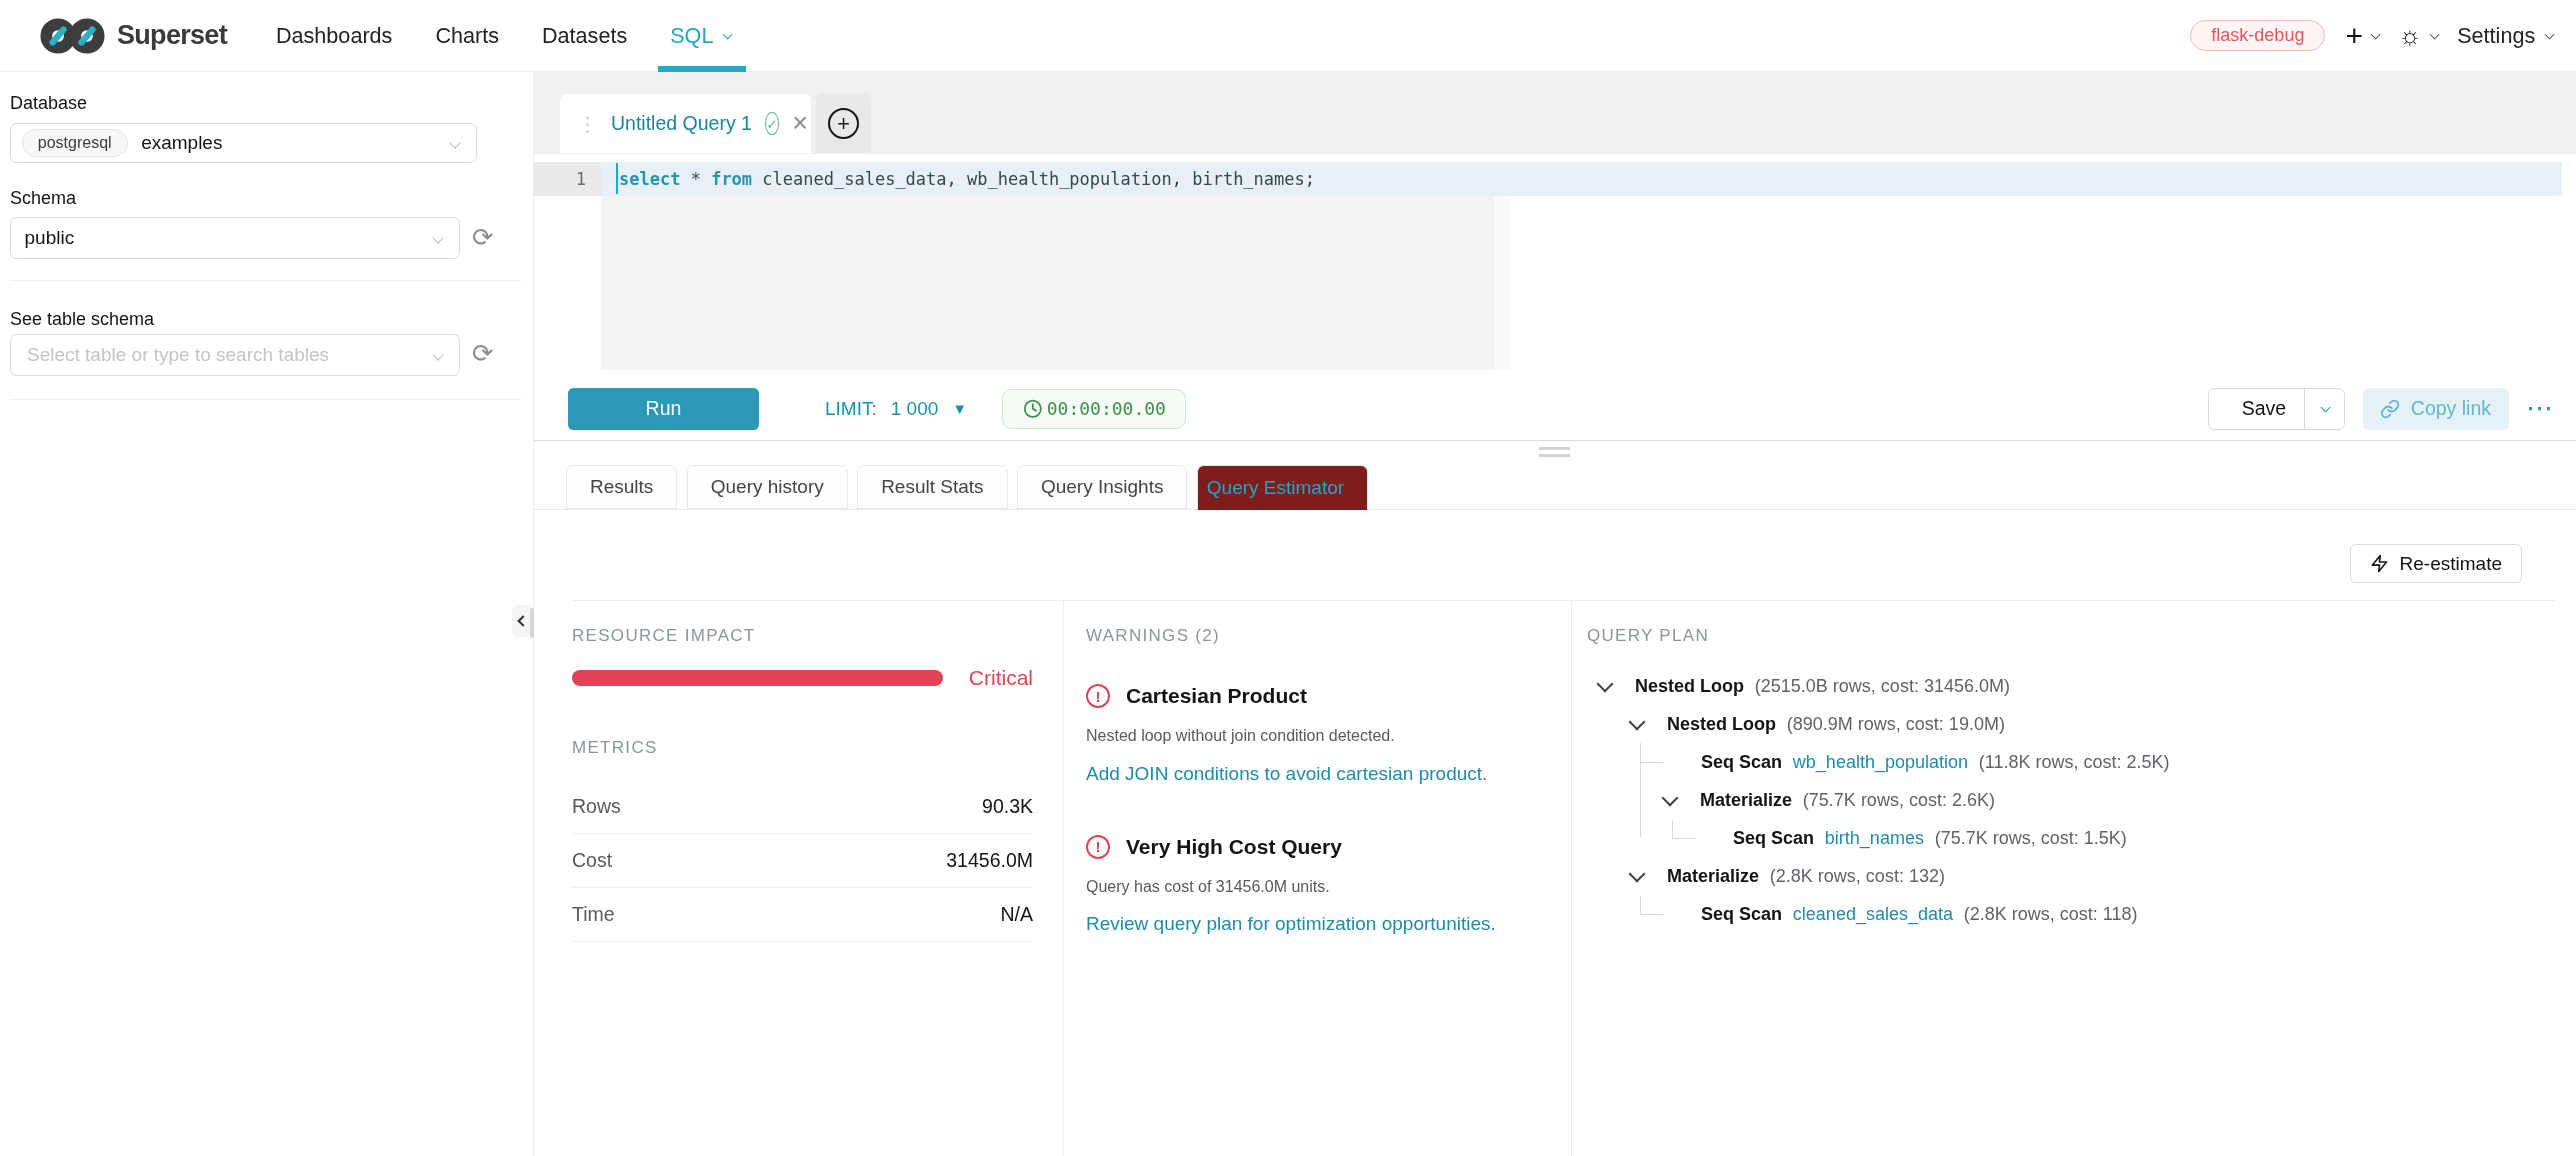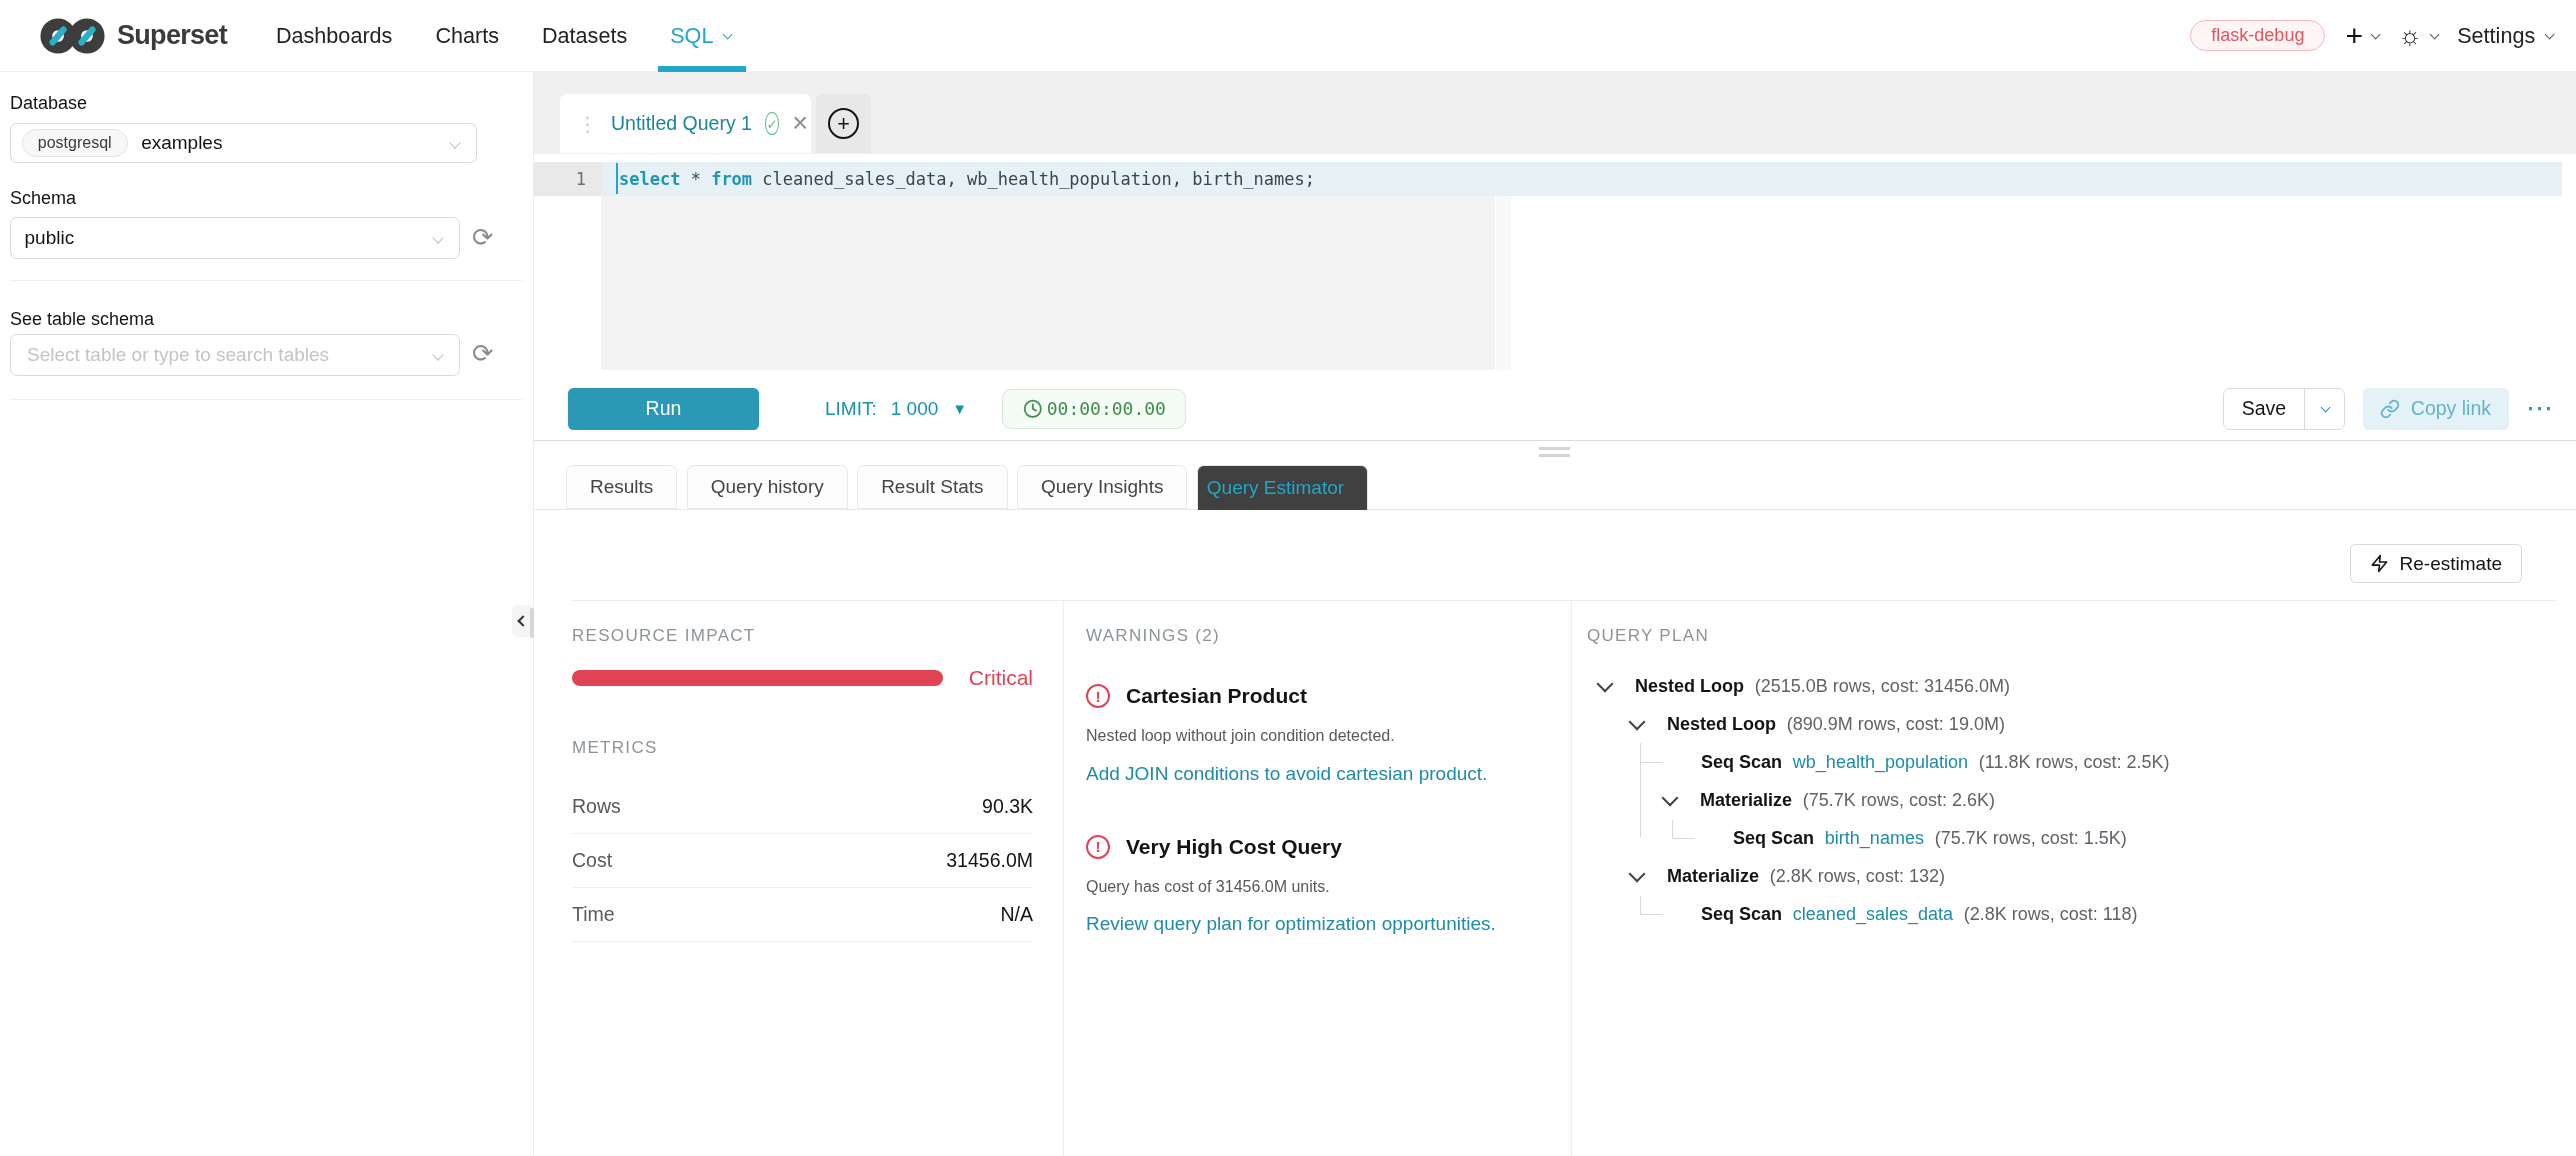--- a/index.html
+++ b/index.html
@@ -79,38 +79,38 @@
   
   .toolbar { position:absolute; left:0; top:305px; width:2042px; height:63px; display:flex; align-items:center; }
   .run-btn { margin-left:34px; width:191px; height:42px; background:#2b99b5; color:#fff; font-size:19.5px;
     border:none; border-radius:5.4px; display:flex; align-items:center; justify-content:center; cursor:pointer; }
   .limit { margin-left:66px; display:flex; align-items:center; gap:14px; color:#1793ad; font-size:19px; cursor:pointer; }
   .limit-caret { font-size:15px; color:#1793ad; }
   .timer { margin-left:35px; height:40px; padding:0 19px; border:1.3px solid #cfe9d6; background:#f5fbf5;
     border-radius:9.4px; display:flex; align-items:center; gap:3px; color:#3e8e4d;
     font-family:"DejaVu Sans Mono",monospace; font-size:18px; }
   .toolbar-right { margin-left:auto; margin-right:23px; display:flex; align-items:center; gap:17.5px; }
-  .save-btn { height:42px; border:1.3px solid #d9d9d9; border-radius:7px; background:#fff; display:flex; cursor:pointer; }
+  .save-btn { height:42px; border:1.3px solid #d9d9d9; border-radius:7px; background:#fff; display:flex; cursor:pointer;padding-left:15px; }
   .save-label { width:80px; display:flex; align-items:center; justify-content:center; font-size:19.5px; color:#141414; }
   .save-caret { width:40px; border-left:1.3px solid #d9d9d9; display:flex; align-items:center; justify-content:center; }
   .save-caret .chev { border-color:#2096b3; }
   .copy-btn { height:42px; padding:0 17.5px; background:#e4f1f6; border:none; border-radius:5.4px; color:#64b5cc;
     font-size:19.5px; display:flex; align-items:center; gap:10.8px; cursor:pointer; }
   .more-dots { font-size:27px; color:#2096b3; cursor:pointer; line-height:0.5; }
 
   
   .split-divider { position:absolute; left:0; top:368px; width:2042px; height:1.3px; background:#dcdcdc; }
   .split-handle { position:absolute; left:1005px; top:375px; width:31px; cursor:row-resize; }
   .split-handle i { display:block; height:2.7px; background:#d4d4d4; margin-bottom:4.7px; }
 
   
   .rtabs { position:absolute; left:32px; top:393px; display:flex; gap:9.4px; z-index:2; }
   .rtab { height:44px; padding:0 23px; background:#fdfdfd; border:1.3px solid #e8e8e8; border-radius:6.7px 6.7px 0 0;
     display:flex; align-items:center; font-size:19px; color:#454545; cursor:pointer; }
-  .rtab.active { background:#404040; color:#20a7c9; border-bottom:1.3px solid #fff; height:46px;padding-left:9px; }
+  .rtab.active { background:#7f1d1d; color:#20a7c9; border-bottom:1.3px solid #fff; height:46px;padding-left:9px; }
   .panel { position:absolute; left:0; top:437px; width:2042px; height:647px; background:#fff; border-top:1.3px solid #e8e8e8; }
 
   .reestimate-btn { position:absolute; right:54px; top:34px; height:39px; padding:0 19px; background:#fff;
     border:1.3px solid #d9d9d9; border-radius:5.4px; display:flex; align-items:center; gap:10.8px; font-size:19px;
     color:#141414; cursor:pointer; }
 
   
   .columns { position:absolute; left:38px; right:20px; top:90px; bottom:0; border-top:1.3px solid #ededed; display:flex; }
   .col { padding-top:25px; }
   .col1 { width:491px; padding-right:30px; }

